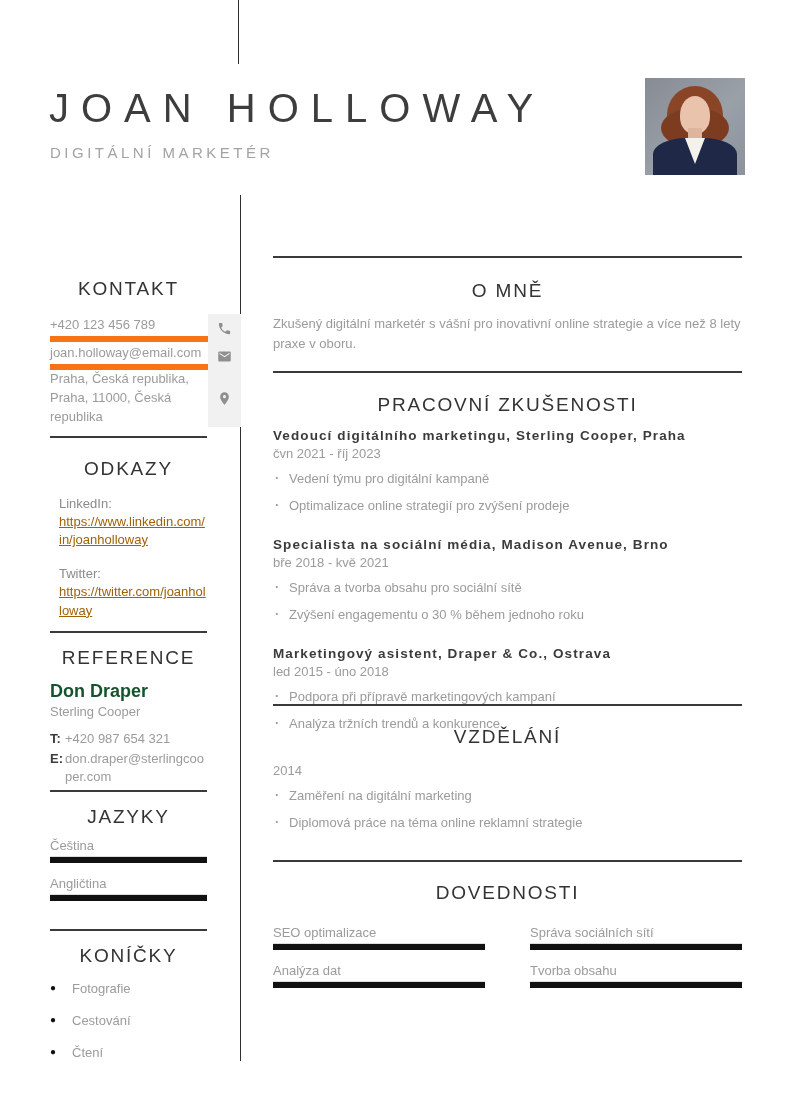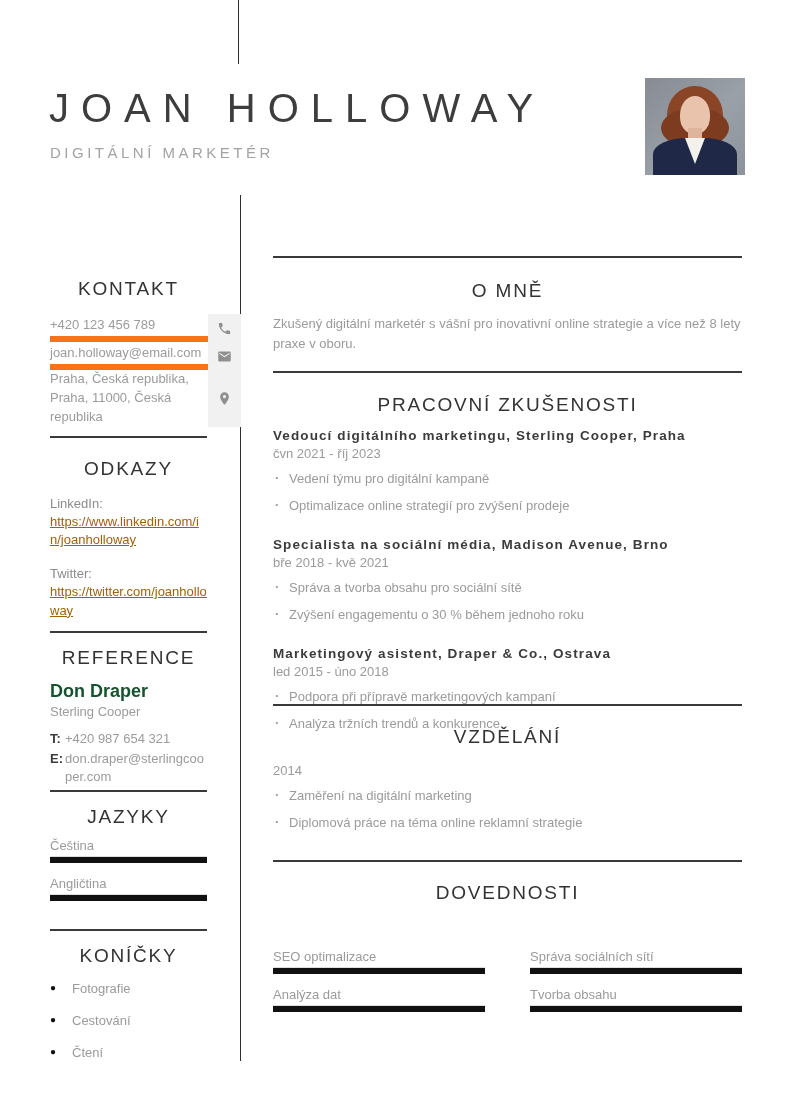--- a/index.html
+++ b/index.html
@@ -42,21 +42,21 @@
   .c-row { display:flex; align-items:stretch; }
   .c-text { flex:1; font-size:13px; color:#9b9b9b; display:flex; flex-direction:column; justify-content:center; min-height:28px; border-bottom:6px solid #f97316; line-height:1.45; }
   .c-row:last-child .c-text { border-bottom:none; }
   .c-icon { width:33px; background:#f1f1f1; display:flex; align-items:center; justify-content:center; }
   .c-icon svg { width:15px; height:15px; fill:#8f8f8f; }
   .c-row.tall .c-text { min-height:44px; }
 
   
   .link-label { font-size:13px; color:#8b8b8b; }
   .link-url { font-size:13px; color:#a16207; text-decoration:underline; word-break:break-all; line-height:1.4; display:block; margin-top:2px; }
-  .link-group { margin-bottom:17px; }
+  .link-group { margin-bottom:17px;margin-left:9px; }
 
   
   .ref-name { font-size:18px; font-weight:bold; color:#14532d; }
   .ref-company { font-size:13px; color:#9b9b9b; margin-top:2px; }
   .ref-line { position:relative; padding-left:15px; font-size:13px; color:#9b9b9b; line-height:1.4; margin-top:2px; word-break:break-all; }
   .ref-line .lbl { position:absolute; left:0; top:0; font-weight:bold; color:#3b3b3b; }
   .ref-phone { margin-top:11px; }
 
   
   .meter { margin-bottom:13px; }
@@ -69,21 +69,21 @@
 
   
   .about-p { font-size:13px; line-height:1.55; color:#9b9b9b; }
   .job { margin-bottom:23px; }
   .job-title { font-size:13.5px; font-weight:bold; letter-spacing:1.1px; color:#3b3b3b; }
   .job-dates { font-size:13px; color:#9b9b9b; margin-top:3px; }
   .job-bullets { list-style:none; margin-top:4px; }
   .job-bullets li { position:relative; padding-left:16px; font-size:13px; color:#9b9b9b; margin-top:9px; line-height:1.35; }
   .job-bullets li:before { content:"·"; position:absolute; left:2px; top:-1px; color:#9b9b9b; font-weight:bold; }
 
-  .skills-grid { display:grid; grid-template-columns:212px 212px; column-gap:45px; row-gap:0;margin-top:24px; }
+  .skills-grid { display:grid; grid-template-columns:212px 212px; column-gap:45px; row-gap:0; }
 </style>
 </head>
 <body>
 
 <div class="abs top-tick"></div>
 <div class="abs col-divider"></div>
 
 <div class="abs name">JOAN HOLLOWAY</div>
 <div class="abs subtitle">DIGITÁLNÍ MARKETÉR</div>
 

